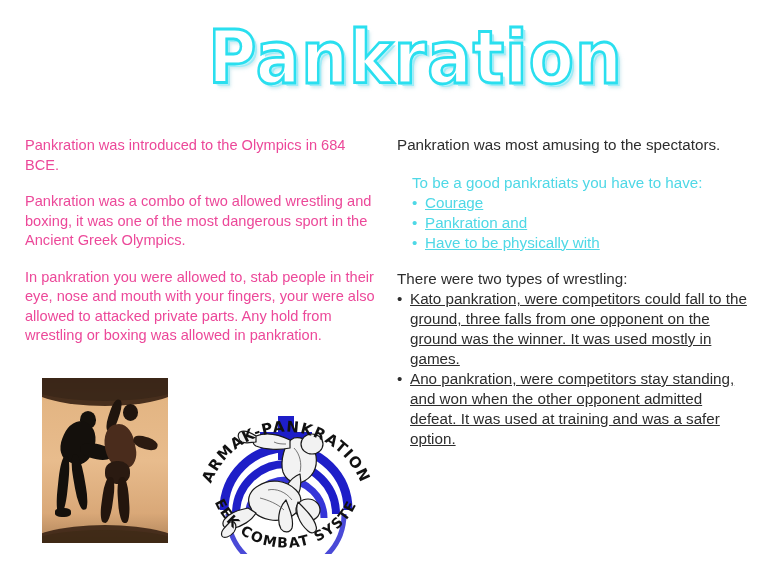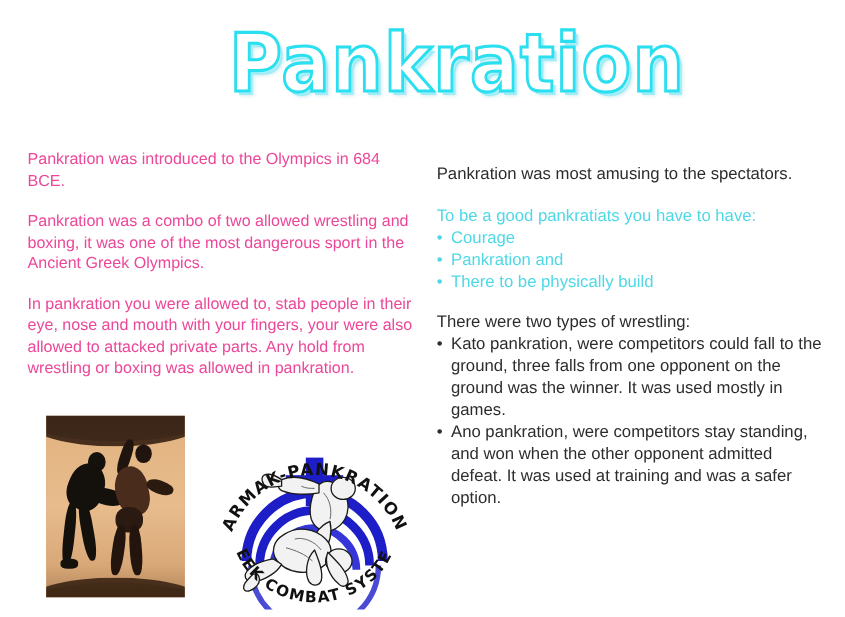--- a/index.html
+++ b/index.html
@@ -65,32 +65,33 @@
   .p-faint {
     color: #ec4899;
     font-size: 14.6px;
     line-height: 19.5px;
     margin: 0 0 17px 0;
   }
   .p-dark {
     color: #2d2d2d;
     font-size: 15.2px;
     line-height: 20.5px;
-    margin: 16px 0 17px 0;
+    margin: 2px 0 17px 0;
   }
   .p-cyan {
     color: #4FD8E6;
     font-size: 15.2px;
     line-height: 20px;
-    margin: 0 0 16px 0;
+    margin: 0 0 16px 15px;
   }
   .bullet-list {
     list-style: none;
     margin: 0;
     padding: 0;
+    text-decoration: underline;
   }
   .bullet-list li {
     position: relative;
     padding-left: 13px;
     line-height: 20px;
   }
   .bullet-list li::before {
     content: "\2022";
     position: absolute;
     left: 0;
@@ -251,21 +252,21 @@
   </div>
 
   <div class="col-right" data-interactable="false">
     <p class="p-dark" data-interactable="false">Pankration was most amusing to the spectators.</p>
 
     <div class="p-cyan" data-interactable="false">
       <div data-interactable="false">To be a good pankratiats you have to have:</div>
       <ul class="bullet-list" data-interactable="false">
         <li data-interactable="false">Courage</li>
         <li data-interactable="false">Pankration and</li>
-        <li data-interactable="false">There to be physically build</li>
+        <li data-interactable="false">Have to be physically with</li>
       </ul>
     </div>
 
     <div class="p-dark tight" data-interactable="false">
       <div data-interactable="false">There were two types of wrestling:</div>
       <ul class="bullet-list" data-interactable="false">
         <li data-interactable="false">Kato pankration, were competitors could fall to the ground, three falls from one opponent on the ground was the winner.  It was used mostly in games.</li>
         <li data-interactable="false">Ano pankration, were competitors stay standing, and won when the other opponent admitted defeat.  It was used at training and was a safer option.</li>
       </ul>
     </div>

